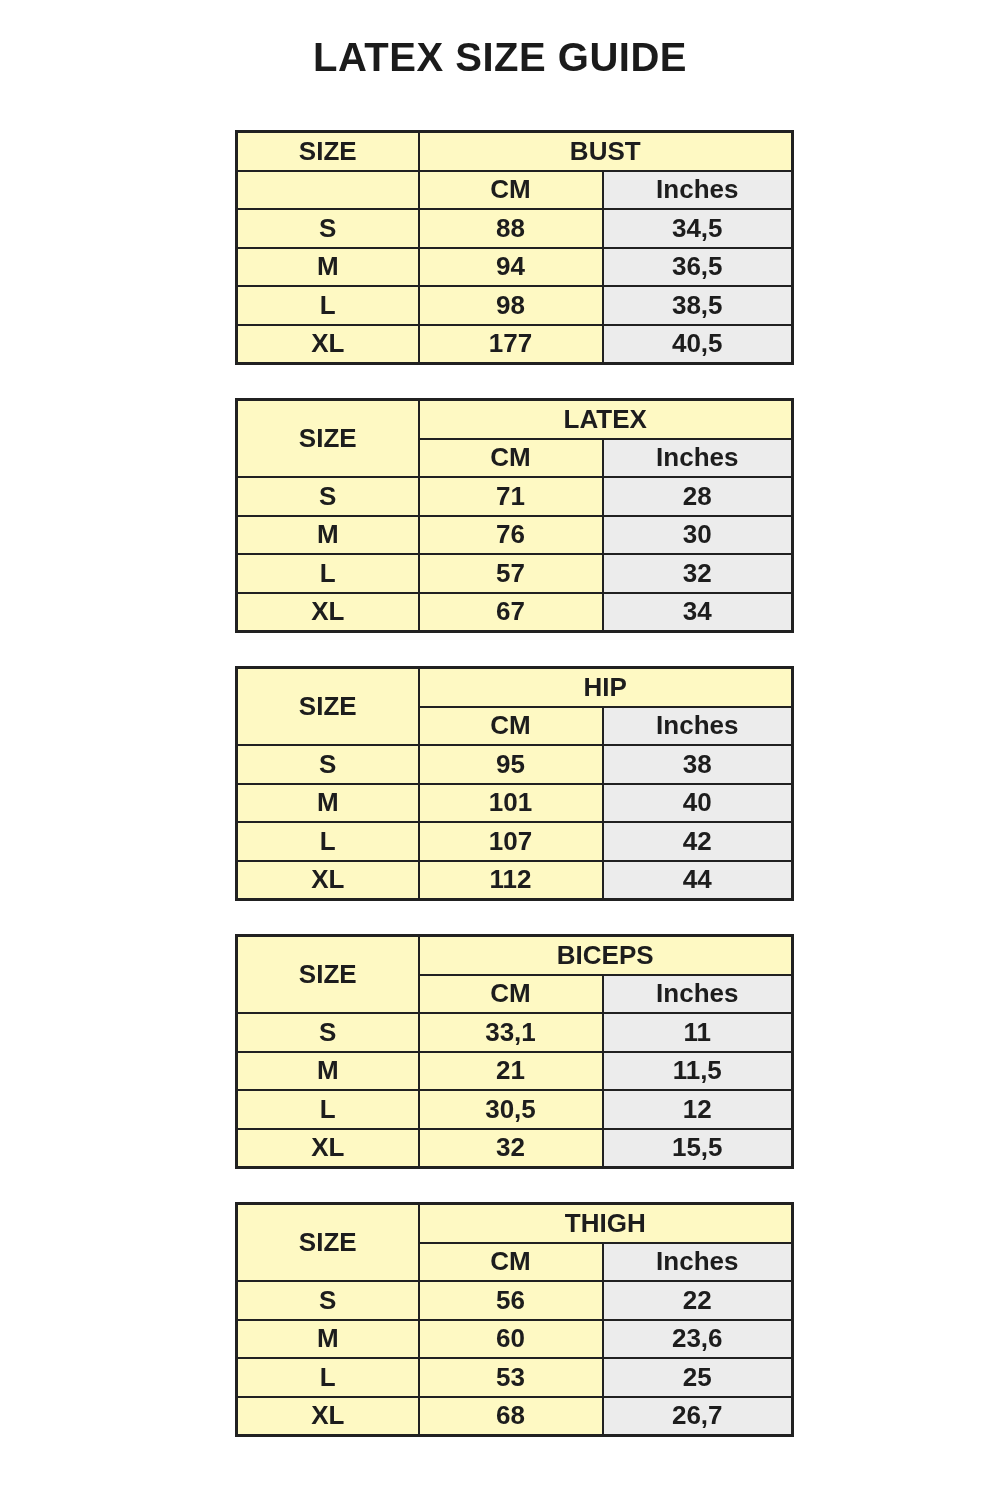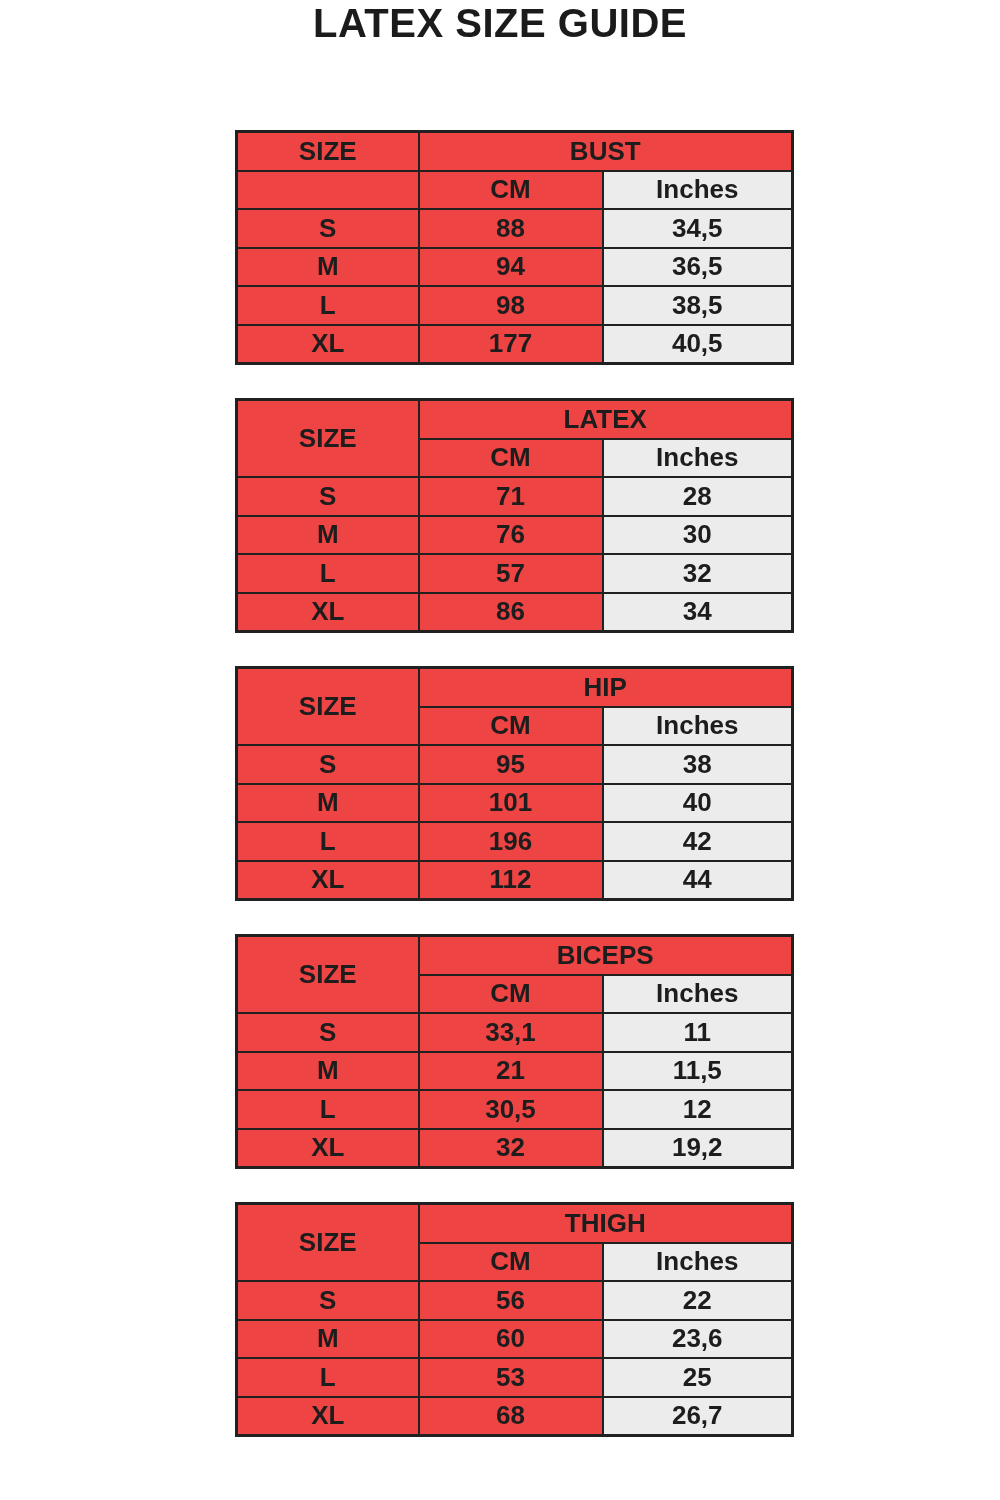--- a/index.html
+++ b/index.html
@@ -12,40 +12,41 @@
     -webkit-font-smoothing: antialiased;
   }
   .page {
     width: 1000px;
     height: 1500px;
     overflow: hidden;
     position: relative;
   }
   .page-title {
     margin: 0;
+    padding-top: 34px;
     text-align: center;
     font-size: 40px;
     line-height: 46px;
     font-weight: bold;
     color: #1b1b1b;
     letter-spacing: 0.5px;
   }
   .tables-wrap {
     position: absolute;
     left: 235px;
     top: 130px;
     width: 556px;
   }
   table.size-table {
     border-collapse: collapse;
     table-layout: fixed;
     width: 556px;
     border: 3px solid #212121;
     margin: 0 0 33px 0;
-    background: #ef4444;
+    background: #fef9c3;
   }
   table.size-table td {
     border: 2px solid #212121;
     height: 36.5px;
     padding: 0;
     text-align: center;
     vertical-align: middle;
     font-size: 26px;
     font-weight: bold;
     color: #1d1d1d;
@@ -131,21 +132,21 @@
           <td>76</td>
           <td class="inches-bg">30</td>
         </tr>
         <tr>
           <td>L</td>
           <td>57</td>
           <td class="inches-bg">32</td>
         </tr>
         <tr>
           <td>XL</td>
-          <td>86</td>
+          <td>67</td>
           <td class="inches-bg">34</td>
         </tr>
       </tbody>
     </table>
 
     <table class="size-table">
       <colgroup>
           <col class="c-size">
           <col class="c-cm">
           <col class="c-inches">
@@ -164,21 +165,21 @@
           <td>95</td>
           <td class="inches-bg">38</td>
         </tr>
         <tr>
           <td>M</td>
           <td>101</td>
           <td class="inches-bg">40</td>
         </tr>
         <tr>
           <td>L</td>
-          <td>196</td>
+          <td>107</td>
           <td class="inches-bg">42</td>
         </tr>
         <tr>
           <td>XL</td>
           <td>112</td>
           <td class="inches-bg">44</td>
         </tr>
       </tbody>
     </table>
 
@@ -208,21 +209,21 @@
           <td class="inches-bg">11,5</td>
         </tr>
         <tr>
           <td>L</td>
           <td>30,5</td>
           <td class="inches-bg">12</td>
         </tr>
         <tr>
           <td>XL</td>
           <td>32</td>
-          <td class="inches-bg">19,2</td>
+          <td class="inches-bg">15,5</td>
         </tr>
       </tbody>
     </table>
 
     <table class="size-table">
       <colgroup>
           <col class="c-size">
           <col class="c-cm">
           <col class="c-inches">
         </colgroup>

